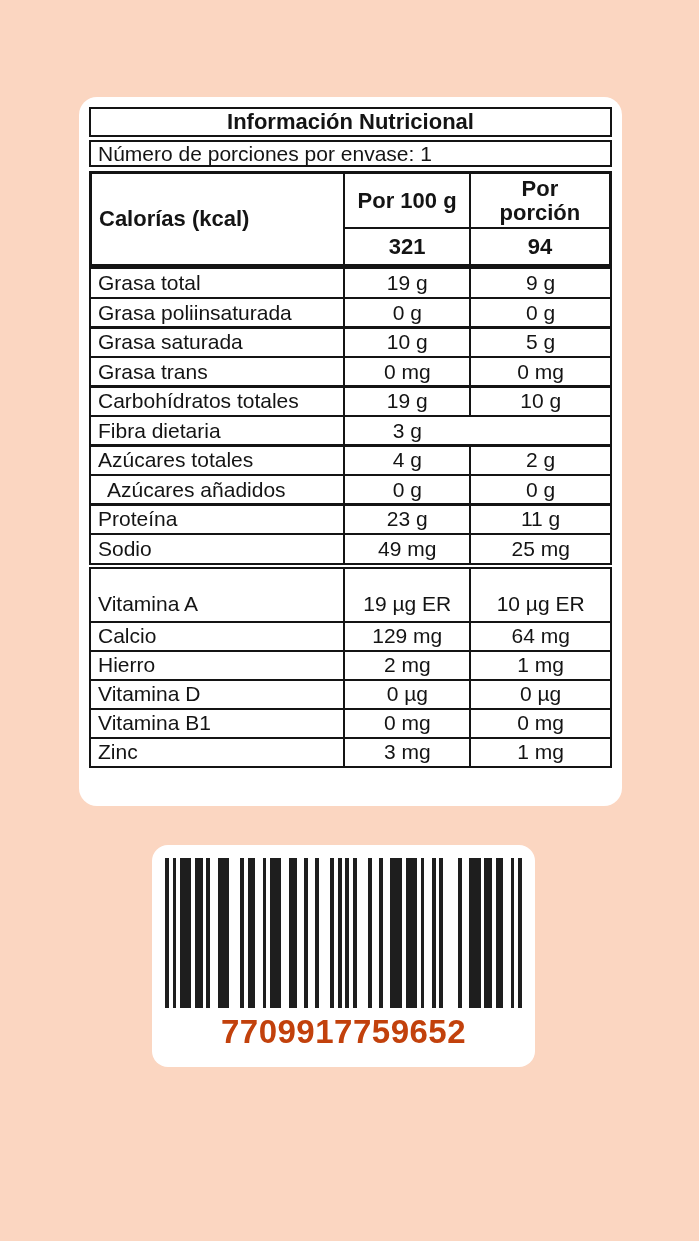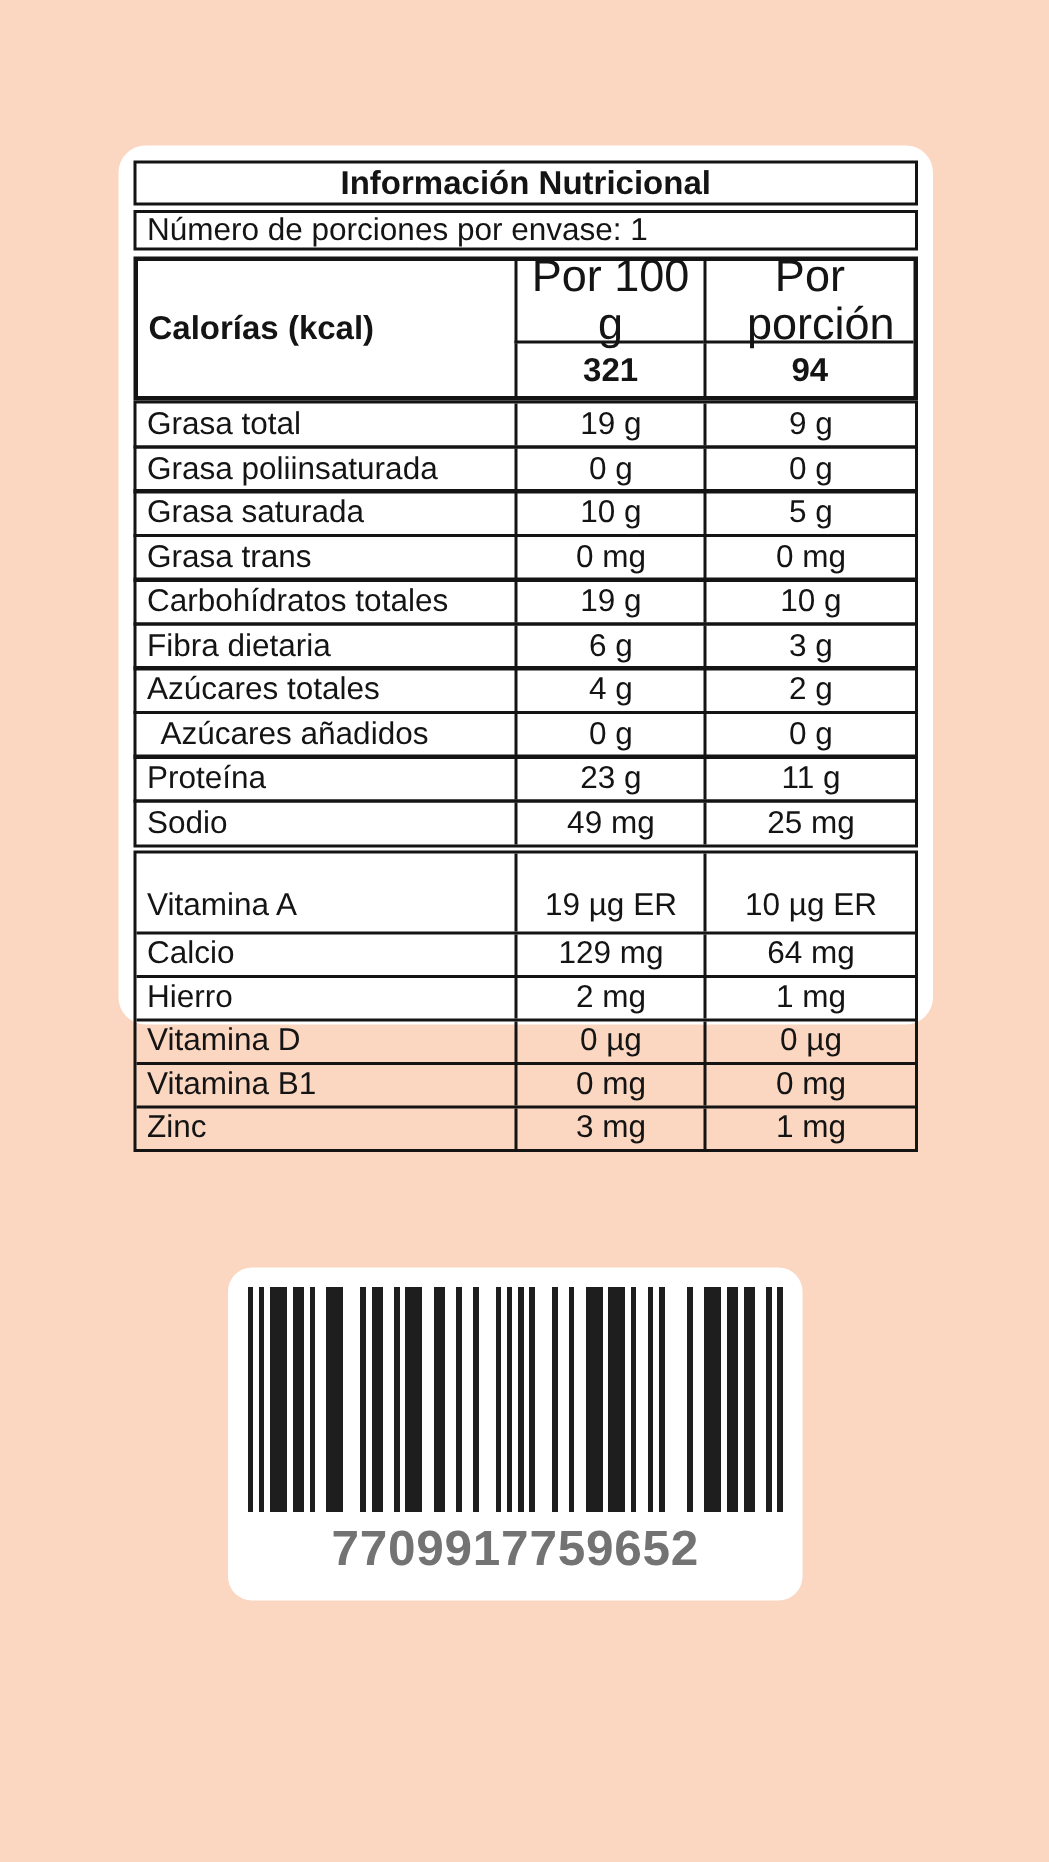--- a/index.html
+++ b/index.html
@@ -9,21 +9,21 @@
     position:relative;
     font-family:"Liberation Sans", sans-serif;
     color:#141414;
     -webkit-font-smoothing:antialiased;
   }
   *{box-sizing:border-box;}
 
   
   .nutrition-card{
     position:absolute;left:79px;top:97px;
-    width:543px;height:586px;
+    width:543px;height:709px;
     background:#FFFFFF;border-radius:18px;
     padding:10px 10px 0 10px;
   }
   .hbox{
     border:2.5px solid #141414;
     width:100%;
     display:flex;align-items:center;
   }
   .hbox.title{height:30px;justify-content:center;font-weight:bold;font-size:22px;margin-bottom:3px;}
   .hbox.sub{height:28px;padding-left:7px;font-size:21px;margin-bottom:3px;}
@@ -37,21 +37,21 @@
     grid-template-columns:48.6% 24.3% 27.1%;
     grid-template-rows:55px 1fr;
   }
   .cal-label{
     grid-row:1/3;display:flex;align-items:center;
     padding-left:7px;font-weight:bold;font-size:22px;
   }
   .cal-h{
     border-left:2.5px solid #141414;border-bottom:2.5px solid #141414;
     display:flex;align-items:center;justify-content:center;
-    font-weight:normal;font-size:30px;text-align:center;line-height:1.05;
+    font-weight:bold;font-size:22px;text-align:center;line-height:1.05;
   }
   .cal-v{
     border-left:2.5px solid #141414;
     display:flex;align-items:center;justify-content:center;
     font-weight:bold;font-size:22px;
   }
   .wrap-narrow{display:inline-block;width:84px;text-align:center;}
 
   
   .nrow{
@@ -88,21 +88,21 @@
     width:383px;height:222px;
     background:#FFFFFF;border-radius:16px;
     padding:13px 13px 0 13px;
     text-align:center;
   }
   .barcode-svg{display:block;margin:0 auto;}
   .barcode-number{
     margin-top:5px;
     font-weight:bold;font-size:33px;
     letter-spacing:0.5px;
-    color:#737373;
+    color:#c2410c;
   }
 </style>
 </head>
 <body>
 
 <div class="nutrition-card">
 
   <div class="hbox title">Información Nutricional</div>
   <div class="hbox sub2">Número de porciones por envase: 1</div>
 
@@ -136,21 +136,20 @@
     <div class="cell val">0 mg</div>
     <div class="cell val">0 mg</div>
   </div>
   <div class="nrow">
     <div class="cell label">Carbohídratos totales</div>
     <div class="cell val">19 g</div>
     <div class="cell val">10 g</div>
   </div>
   <div class="nrow">
     <div class="cell label">Fibra dietaria</div>
-    <div class="cell val">6 g</div>
     <div class="cell val">3 g</div>
   </div>
   <div class="nrow">
     <div class="cell label">Azúcares totales</div>
     <div class="cell val">4 g</div>
     <div class="cell val">2 g</div>
   </div>
   <div class="nrow bold">
     <div class="cell label indent">Azúcares añadidos</div>
     <div class="cell val">0 g</div>

